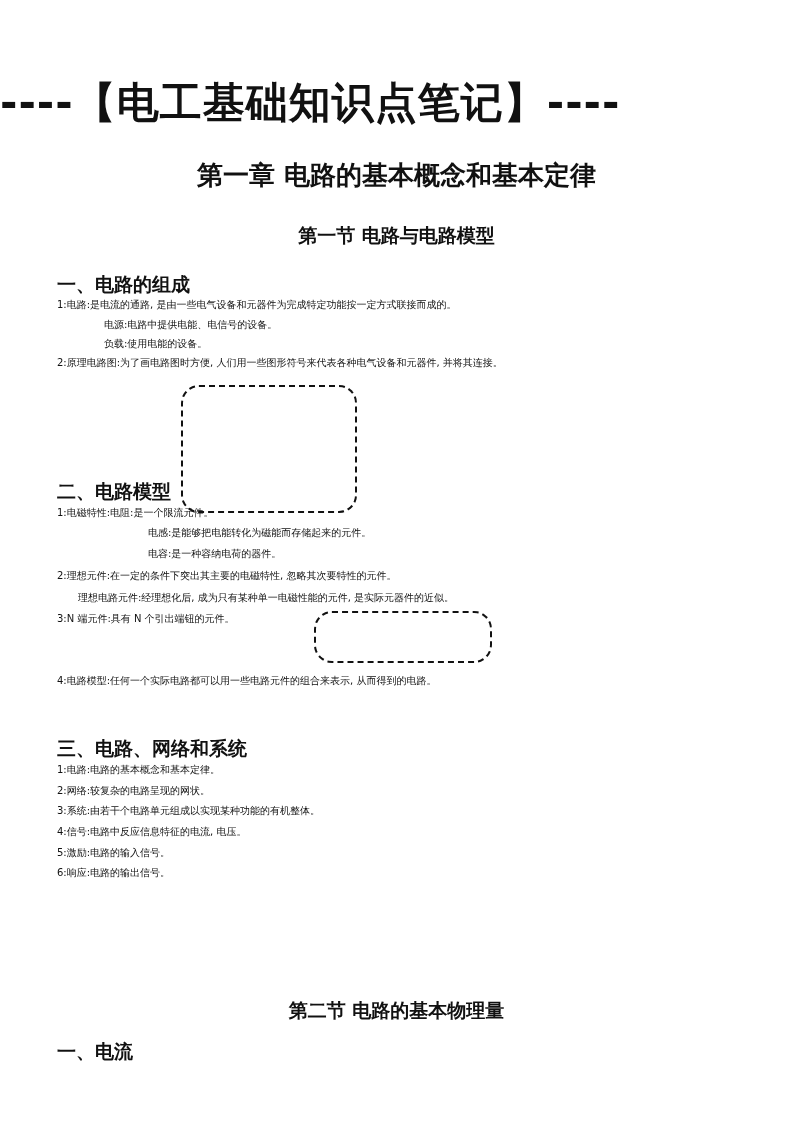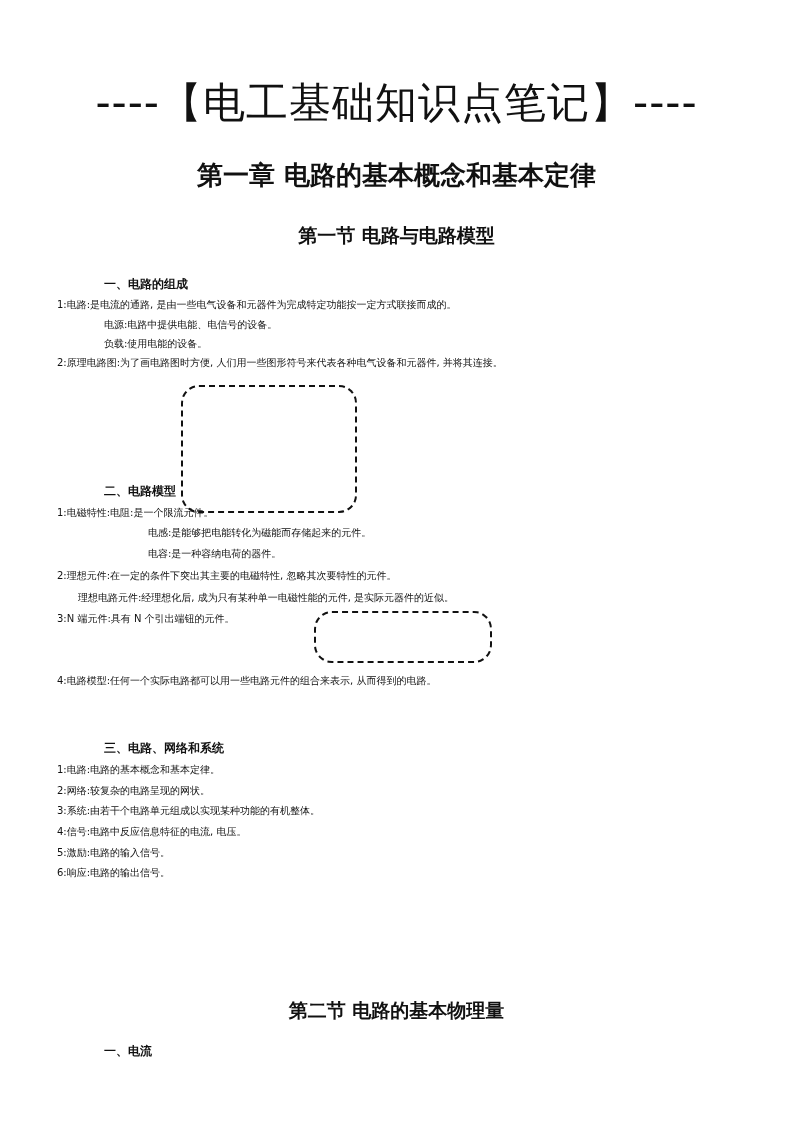--- a/index.html
+++ b/index.html
@@ -1,22 +1,22 @@
 <!DOCTYPE html>
 <html><head>
   <meta charset="utf-8">
   <style>
     html, body { margin: 0; padding: 0; background: #ffffff; }
     body { width: 793px; height: 1122px; position: relative; overflow: hidden;
            font-family: "DejaVu Sans", "Liberation Sans", sans-serif; color: #111; }
     .abs { position: absolute; white-space: nowrap; }
-    .title { left: 0; width: 793px; top: 78px; text-align: center; font-size: 42px; font-weight: normal; letter-spacing: 1px; line-height: 50px; }
+    .title { left: 0; width: 793px; top: 78px; text-align: left; font-size: 42px; font-weight: bold; letter-spacing: 1px; line-height: 50px; }
     .chapter { left: 0; width: 793px; top: 158px; text-align: center; font-size: 26px; font-weight: bold; line-height: 34px; }
     .section { left: 0; width: 793px; text-align: center; font-size: 19px; font-weight: bold; line-height: 26px; }
-    .h3 { left: 57px; font-size: 12px; font-weight: bold; line-height: 22px; margin-left: 47px; }
+    .h3 { left: 57px; font-size: 19px; font-weight: bold; line-height: 22px; }
     .line { font-size: 10px; line-height: 18px; }
     .dash { position: absolute; border: 2.4px dashed #111; border-radius: 18px; }
   </style>
 </head>
 <body>
 
 <div>
 
   <div class="abs title">----【电工基础知识点笔记】----</div>
   <div class="abs chapter">第一章   电路的基本概念和基本定律</div>

